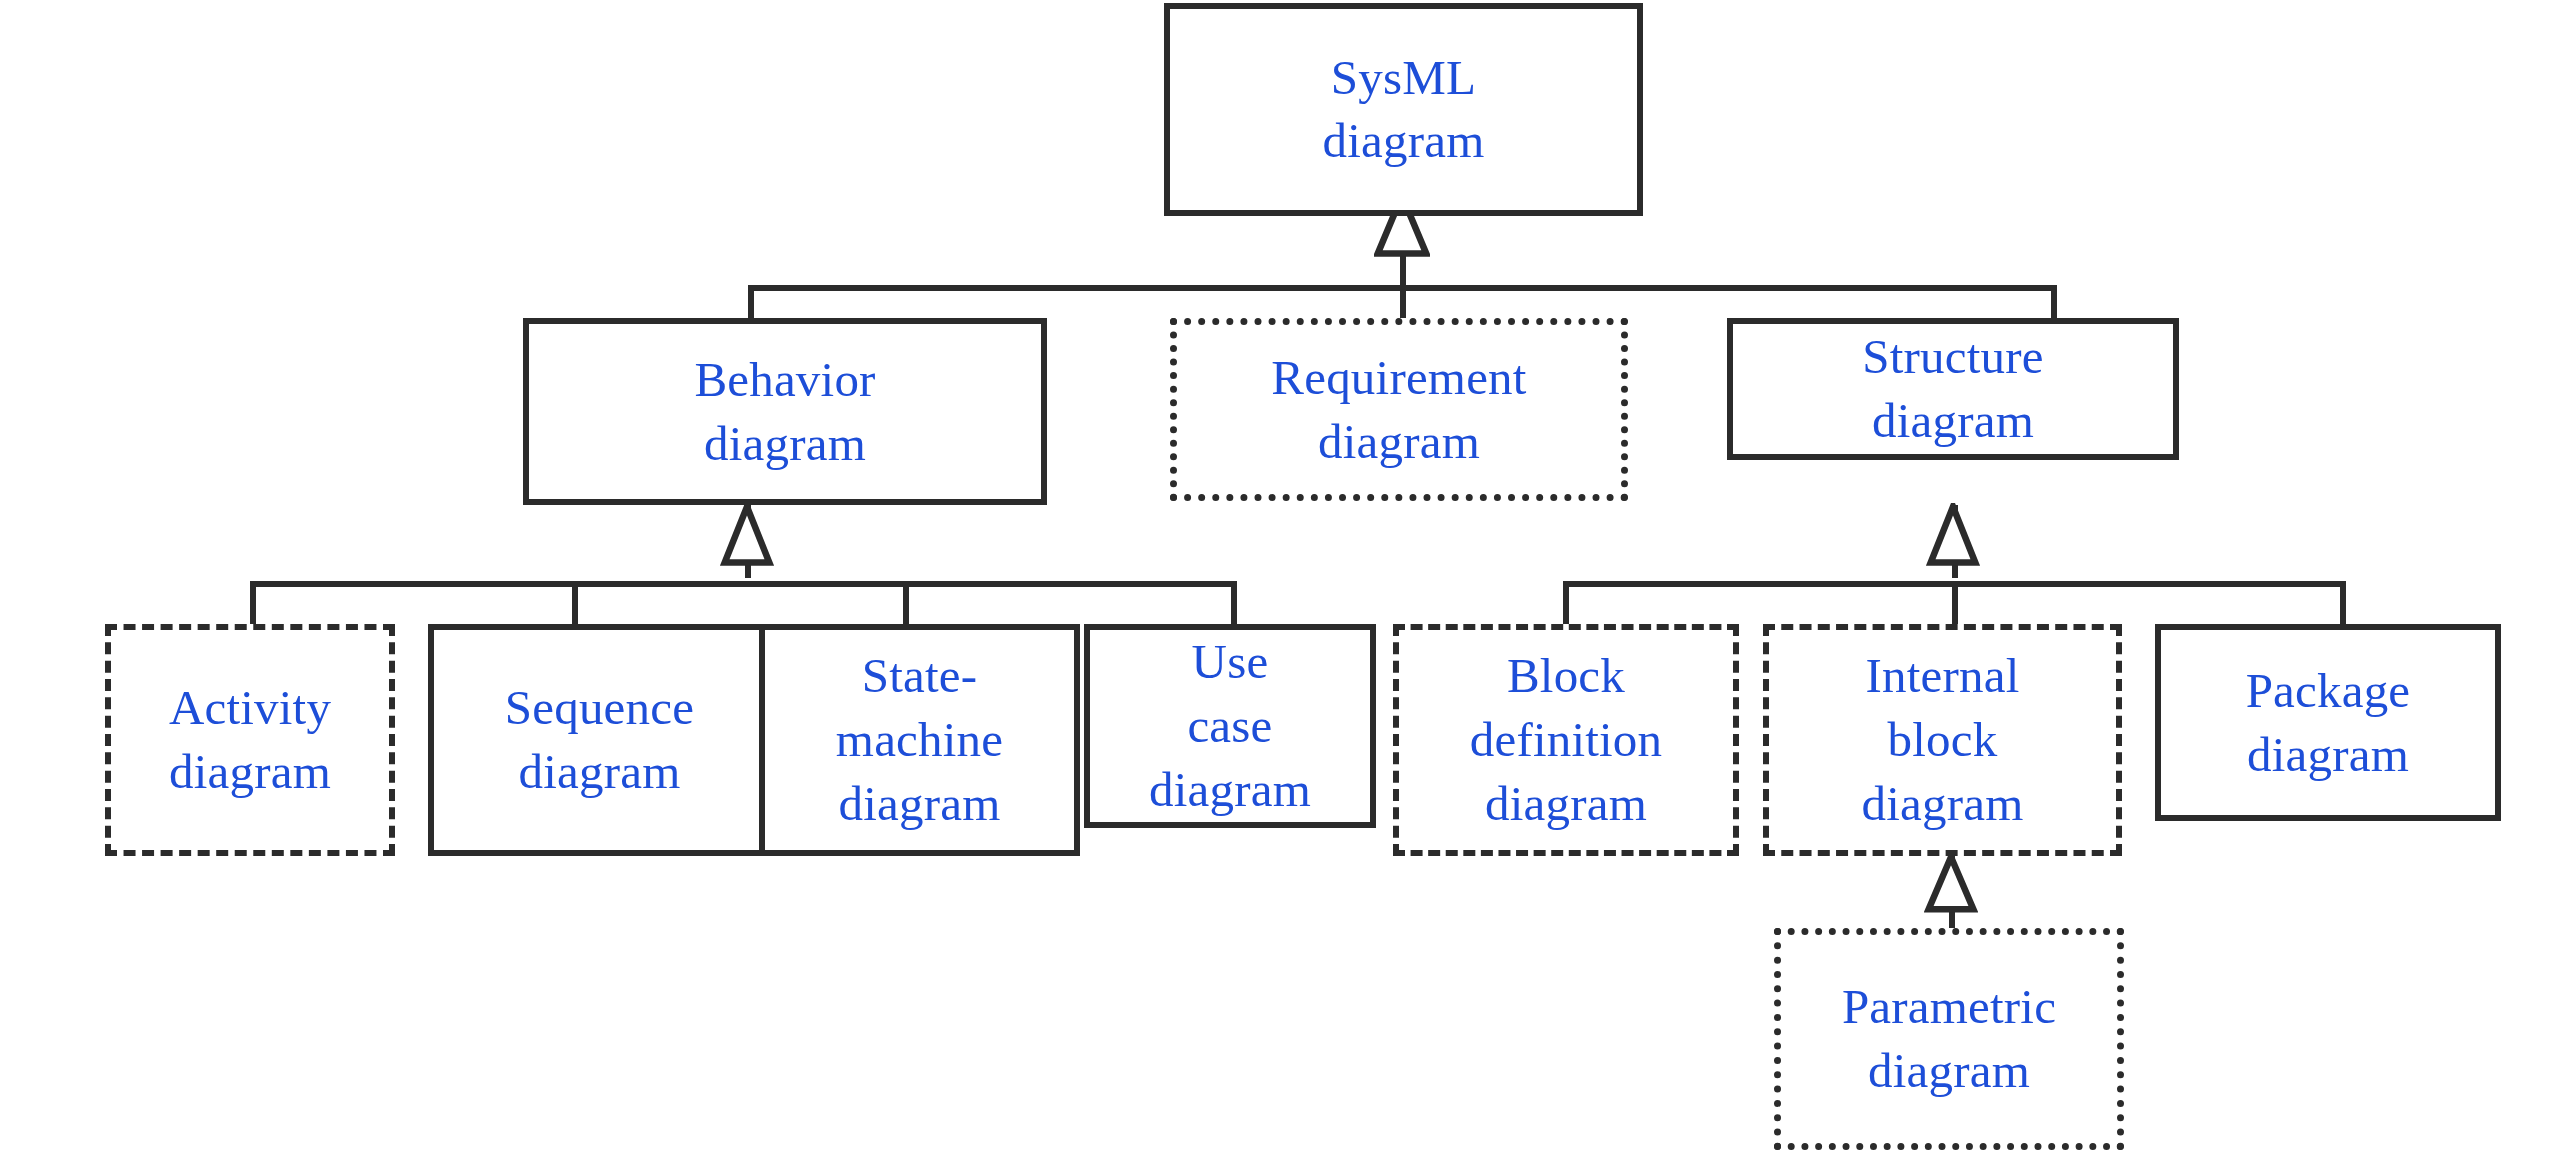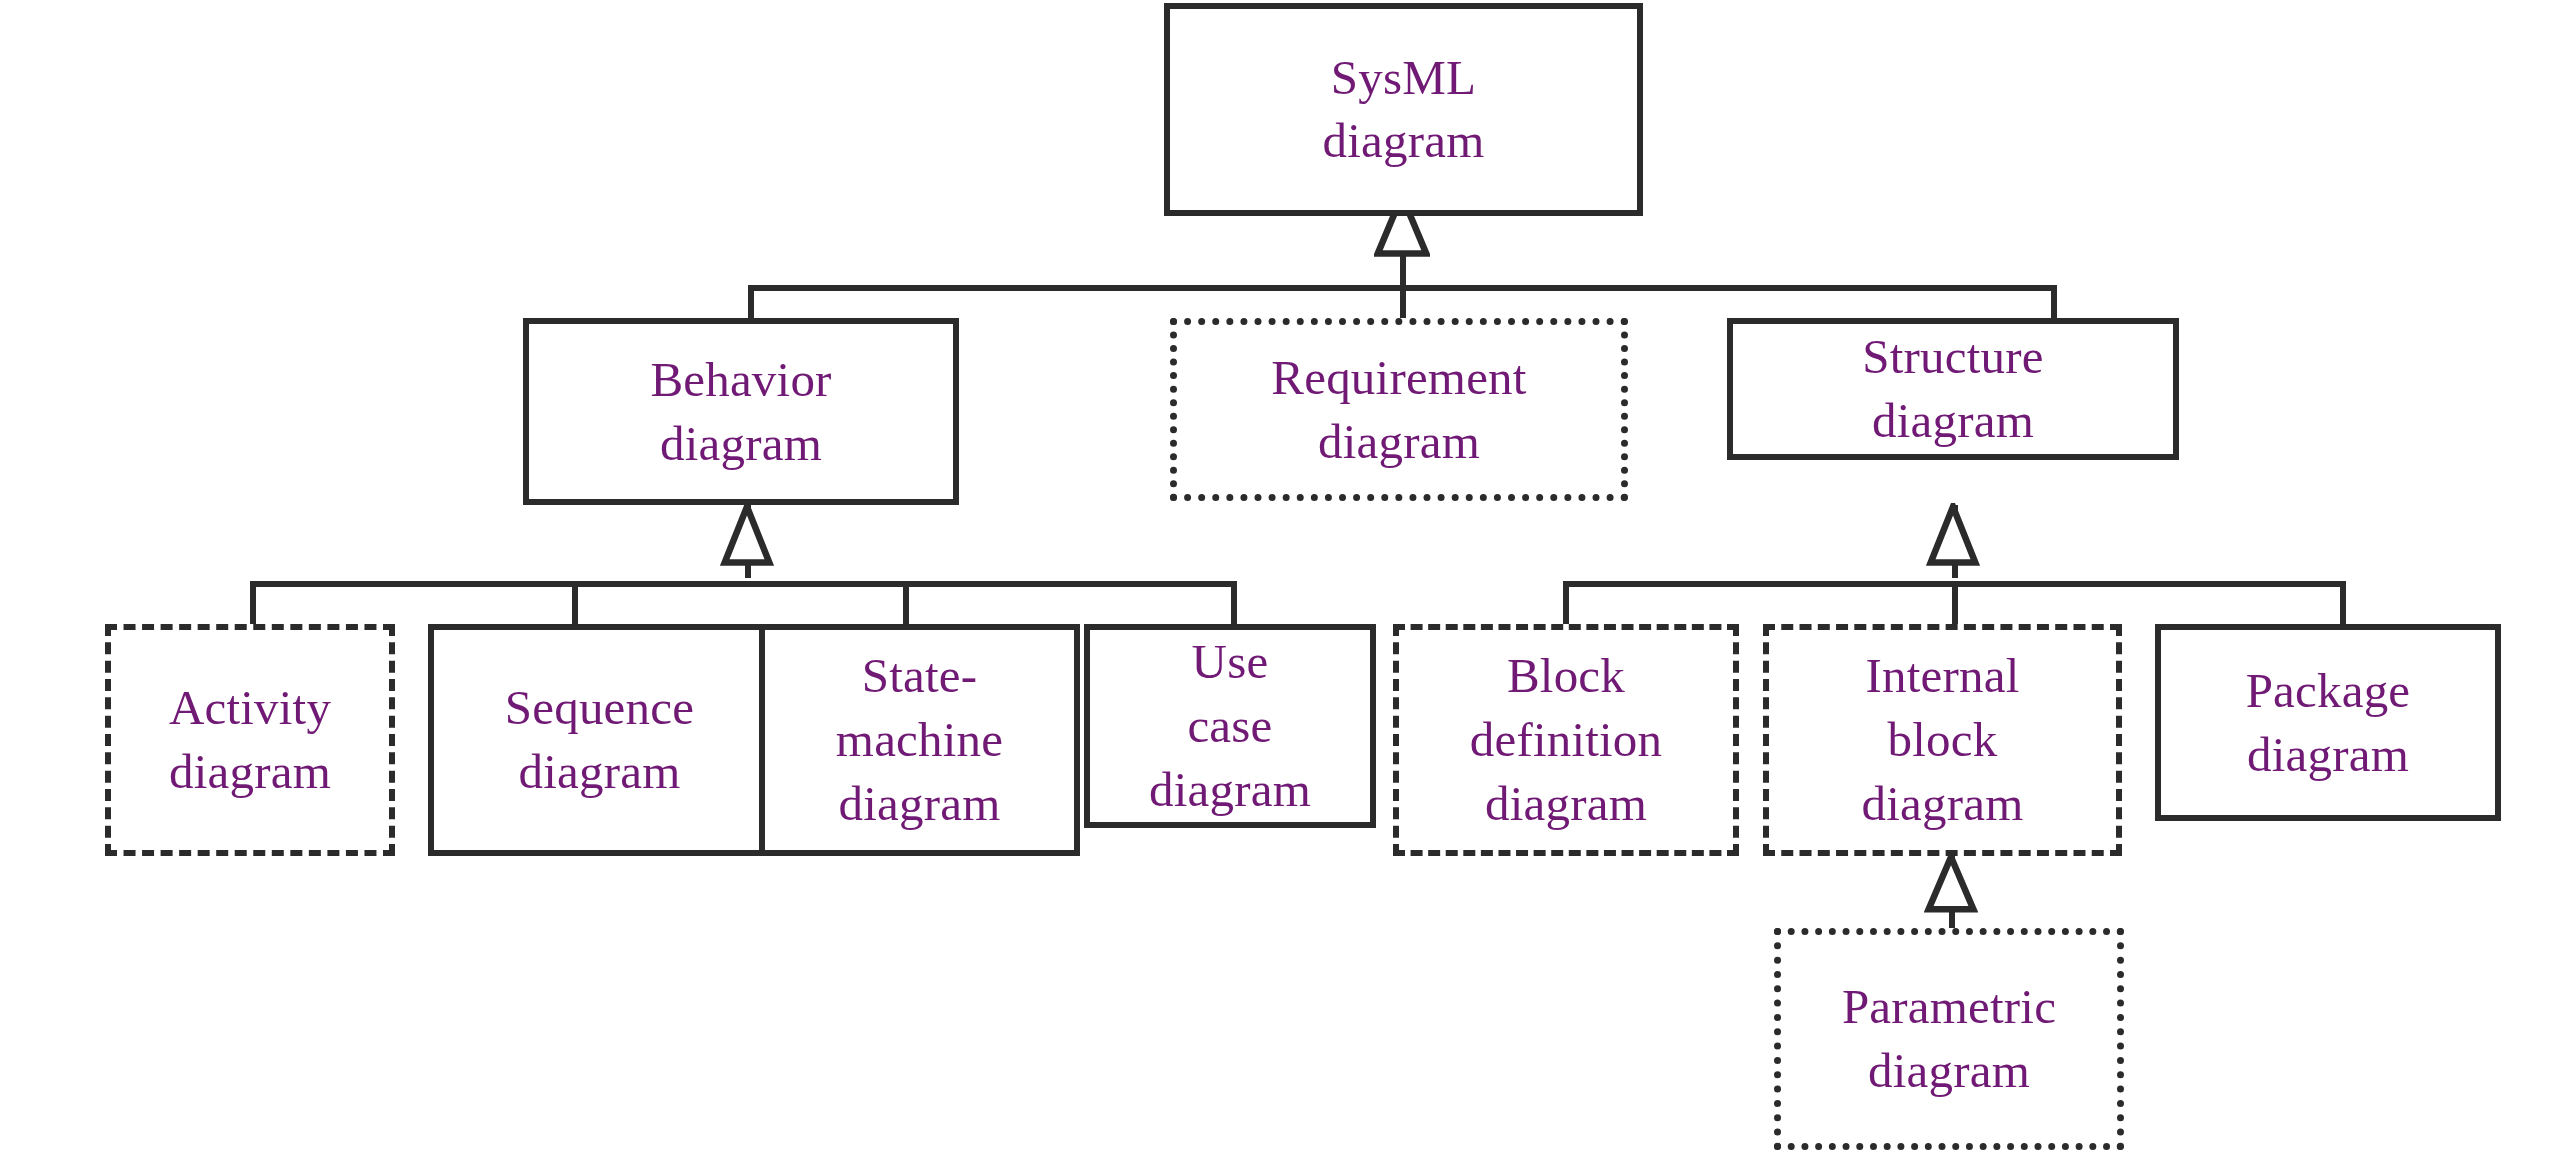--- a/index.html
+++ b/index.html
@@ -18,21 +18,21 @@
     overflow: hidden;
   }
   .node {
     position: absolute;
     box-sizing: border-box;
     background: #ffffff;
     display: flex;
     align-items: center;
     justify-content: center;
     text-align: center;
-    color: #701a75;
+    color: #1d4ed8;
     z-index: 3;
   }
   .node .label {
     display: block;
     line-height: 1.30;
     white-space: pre-line;
     font-size: 49px;
     letter-spacing: 0.2px;
   }
   .border-solid  { border: 6.5px solid #2b2b2b; }
@@ -69,21 +69,21 @@
       <polygon points="30,4 56,66 4,66" fill="#ffffff" stroke="#2b2b2b" stroke-width="7"></polygon>
     </svg>
   </div>
 
   <div class="edge h" style="left:748px; top:285px; width:1309px;"></div>
 
   <div class="edge v" style="left:748px; top:285px; height:39px;"></div>
   <div class="edge v" style="left:1400px; top:285px; height:39px;"></div>
   <div class="edge v" style="left:2051px; top:285px; height:39px;"></div>
 
-  <div class="node border-solid" style="left:523px; top:318px; width:436px; height:187px;">
+  <div class="node border-solid" style="left:523px; top:318px; width:524px; height:187px;">
     <span class="label">Behavior
 diagram</span>
   </div>
 
   <div class="node border-dotted" style="left:1170px; top:318px; width:458px; height:183px;">
     <span class="label">Requirement
 diagram</span>
   </div>
 
   <div class="node border-solid" style="left:1727px; top:318px; width:452px; height:142px;">

